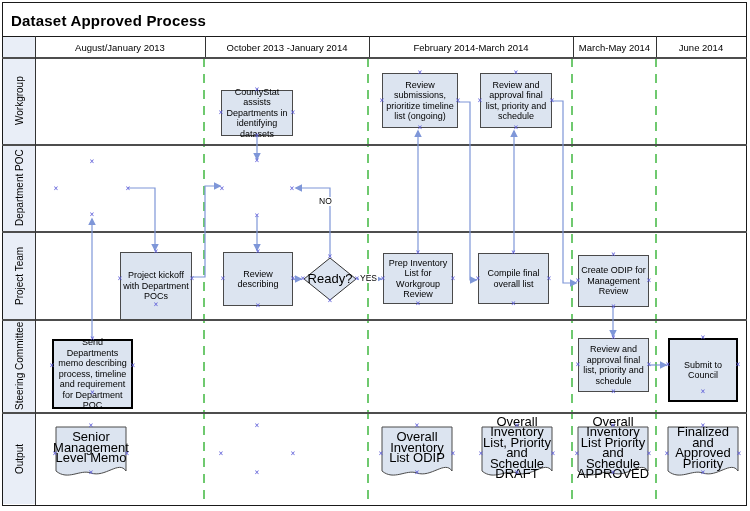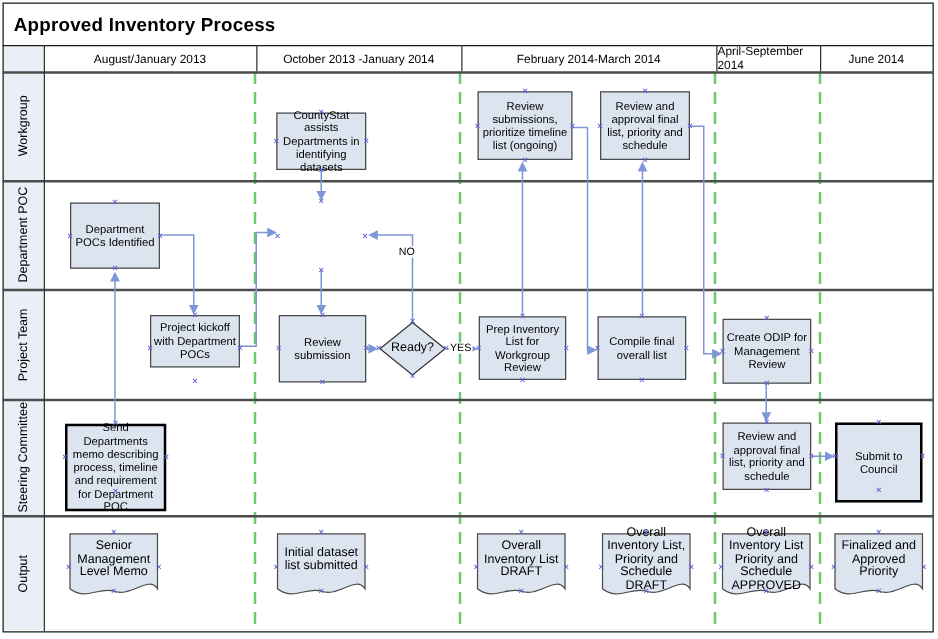--- a/index.html
+++ b/index.html
@@ -21,21 +21,21 @@
   .phase{position:absolute;top:58px;height:446px;width:2px;
     background:repeating-linear-gradient(180deg,var(--phase-line,#6fc96f) 0 9px,transparent 9px 16px);}
   .shape{position:absolute;z-index:3;}
   .process{background:var(--shape-fill,#dce4f0);border:1px solid var(--shape-border,#4a4a4a);
     display:flex;align-items:center;justify-content:center;text-align:center;
     font-size:9px;line-height:10.5px;padding:2px;box-sizing:border-box;}
   .process.bold{border:2.5px solid #000;}
   .decision,.doc{background:transparent;}
   .decision svg,.doc svg{position:absolute;left:0;top:0;}
   .shapetext{position:absolute;left:0;top:0;right:0;bottom:0;display:flex;align-items:center;
-    justify-content:center;text-align:center;font-size:10px;line-height:10.5px;z-index:2;}
+    justify-content:center;text-align:center;font-size:13px;line-height:10.5px;z-index:2;}
   .doc .shapetext{bottom:12px;}
   .flowlabel{position:absolute;z-index:6;font-size:8.5px;background:#fff;padding:0 1px;line-height:9px;}
   #arrows{position:absolute;left:0;top:0;z-index:4;pointer-events:none;}
   #arrows path{fill:none;stroke:var(--arrow,#7e96d8);stroke-width:1.2;}
   .cp{position:absolute;z-index:7;transform:translate(-50%,-50%);color:var(--connection-point,#5d5dd8);
     font-size:8px;line-height:8px;font-family:"DejaVu Sans Mono",monospace;pointer-events:none;}
 </style>
 </head>
 <body>
 
@@ -54,53 +54,50 @@
   <div class="hline" style="top:144px"></div>
   <div class="hline" style="top:231px"></div>
   <div class="hline" style="top:319px"></div>
   <div class="hline" style="top:412px"></div>
   <div class="vline" style="left:35px;top:36px;height:469px"></div>
   <div class="vline" style="left:205px;top:36px;height:21px"></div>
   <div class="vline" style="left:369px;top:36px;height:21px"></div>
   <div class="vline" style="left:573px;top:36px;height:21px"></div>
   <div class="vline" style="left:656px;top:36px;height:21px"></div>
 
-  <div class="title">Approved Inventory Process</div>
+  <div class="title">Dataset Approved Process</div>
 
   <div class="colhead" style="left:36px;width:168px">August/January 2013</div>
   <div class="colhead" style="left:206px;width:162px">October 2013 -January 2014</div>
   <div class="colhead" style="left:370px;width:202px">February 2014-March 2014</div>
-  <div class="colhead" style="left:574px;width:81px">April-September 2014</div>
+  <div class="colhead" style="left:574px;width:81px">March-May 2014</div>
   <div class="colhead" style="left:657px;width:88px">June 2014</div>
 
   <div class="lanelabel" style="top:58px;height:85px">Workgroup</div>
   <div class="lanelabel" style="top:146px;height:84px">Department POC</div>
   <div class="lanelabel" style="top:233px;height:85px">Project Team</div>
   <div class="lanelabel" style="top:321px;height:90px">Steering Committee</div>
   <div class="lanelabel" style="top:414px;height:90px">Output</div>
 
   <div class="shape process" style="left:221px;top:90px;width:72px;height:46px">
       <span>CountyStat assists Departments in identifying datasets</span>
     </div>
   <div class="shape process" style="left:382px;top:73px;width:76px;height:55px">
       <span>Review submissions, prioritize timeline list (ongoing)</span>
     </div>
   <div class="shape process" style="left:480px;top:73px;width:72px;height:55px">
       <span>Review and approval final list, priority and schedule</span>
     </div>
 
-  <div class="shape process" style="left:56px;top:162px;width:72px;height:53px">
-      <span>Department POCs Identified</span>
-    </div>
-
-  <div class="shape process" style="left:120px;top:252px;width:72px;height:42px">
+
+  <div class="shape process" style="left:120px;top:252px;width:72px;height:68px">
       <span>Project kickoff with Department POCs</span>
     </div>
   <div class="shape process" style="left:223px;top:252px;width:70px;height:54px">
-      <span>Review submission</span>
+      <span>Review describing</span>
     </div>
   <div class="shape decision" style="left:303px;top:257px;width:54px;height:44px">
     <svg width="54" height="44" viewBox="0 0 54 44">
       <polygon points="27,1 53,22 27,43 1,22" style="fill:var(--shape-fill,#dce4f0);stroke:#333;stroke-width:1"></polygon>
     </svg>
     <div class="shapetext">Ready?</div>
   </div>
   <div class="shape process" style="left:478px;top:253px;width:71px;height:51px">
       <span>Compile final overall list</span>
     </div>
@@ -120,31 +117,25 @@
   <div class="shape process bold" style="left:668px;top:338px;width:70px;height:64px">
       <span>Submit to Council</span>
     </div>
 
   <div class="shape doc" style="left:55px;top:426px;width:72px;height:56px">
     <svg width="72" height="56" viewBox="0 0 72 56">
         <path d="M1,1 L71,1 L71,45 C64,34 50,52 36,47 C25,43 13,55 1,45 Z" style="fill:var(--shape-fill,#dce4f0);stroke:var(--shape-border,#4a4a4a);stroke-width:1"></path>
       </svg>
     <div class="shapetext">Senior Management Level Memo</div>
   </div>
-  <div class="shape doc" style="left:221px;top:426px;width:72px;height:56px">
-    <svg width="72" height="56" viewBox="0 0 72 56">
-        <path d="M1,1 L71,1 L71,45 C64,34 50,52 36,47 C25,43 13,55 1,45 Z" style="fill:var(--shape-fill,#dce4f0);stroke:var(--shape-border,#4a4a4a);stroke-width:1"></path>
-      </svg>
-    <div class="shapetext">Initial dataset list submitted</div>
-  </div>
   <div class="shape doc" style="left:381px;top:426px;width:72px;height:56px">
     <svg width="72" height="56" viewBox="0 0 72 56">
         <path d="M1,1 L71,1 L71,45 C64,34 50,52 36,47 C25,43 13,55 1,45 Z" style="fill:var(--shape-fill,#dce4f0);stroke:var(--shape-border,#4a4a4a);stroke-width:1"></path>
       </svg>
-    <div class="shapetext">Overall Inventory List DRAFT</div>
+    <div class="shapetext">Overall Inventory List ODIP</div>
   </div>
   <div class="shape doc" style="left:481px;top:426px;width:72px;height:56px">
     <svg width="72" height="56" viewBox="0 0 72 56">
         <path d="M1,1 L71,1 L71,45 C64,34 50,52 36,47 C25,43 13,55 1,45 Z" style="fill:var(--shape-fill,#dce4f0);stroke:var(--shape-border,#4a4a4a);stroke-width:1"></path>
       </svg>
     <div class="shapetext">Overall Inventory List, Priority and Schedule DRAFT</div>
   </div>
   <div class="shape doc" style="left:577px;top:426px;width:72px;height:56px">
     <svg width="72" height="56" viewBox="0 0 72 56">
         <path d="M1,1 L71,1 L71,45 C64,34 50,52 36,47 C25,43 13,55 1,45 Z" style="fill:var(--shape-fill,#dce4f0);stroke:var(--shape-border,#4a4a4a);stroke-width:1"></path>

